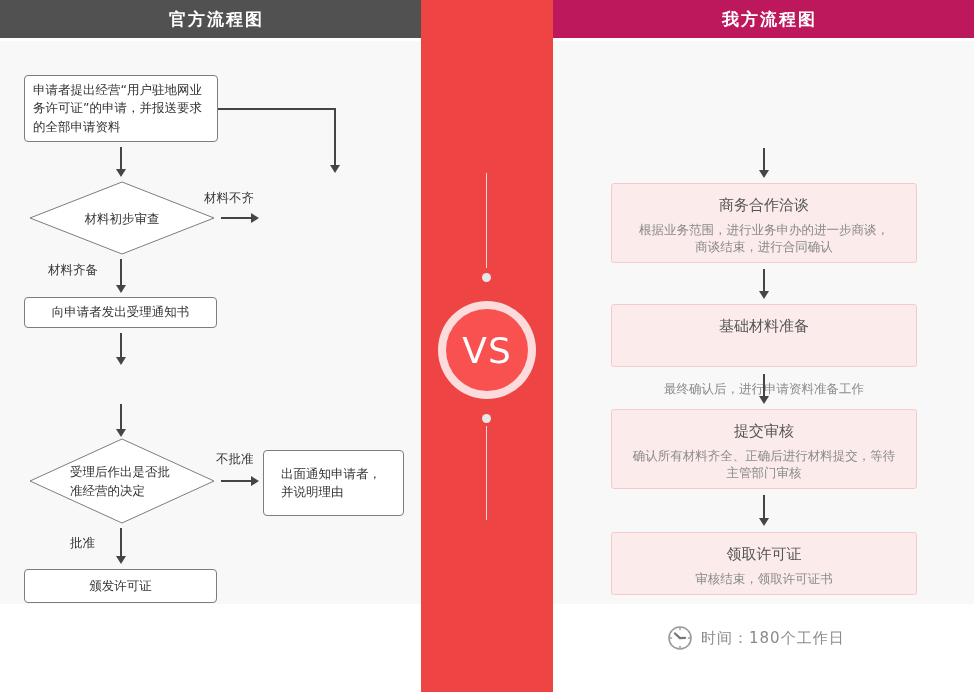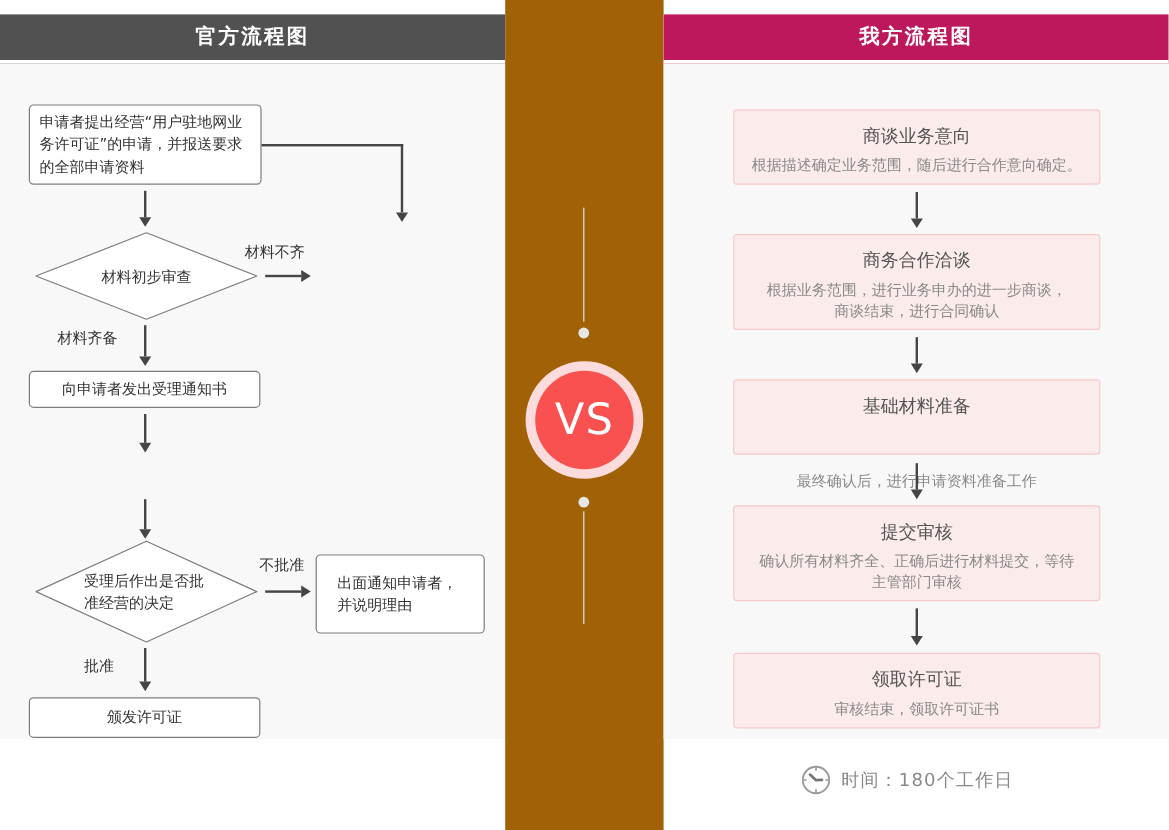--- a/index.html
+++ b/index.html
@@ -1,32 +1,32 @@
 <!DOCTYPE html>
 <html><head>
 <meta charset="utf-8">
 <style>
   html,body{margin:0;padding:0;background:#fff;}
   #stage{
     position:relative;width:974px;height:692px;background:#fff;overflow:hidden;
     font-family:"DejaVu Sans","Liberation Sans",sans-serif;color:#333;
   }
   
-  .panel{position:absolute;top:12px;height:604px;background:#f8f8f8;}
+  .panel{position:absolute;top:0;height:604px;background:#f8f8f8;padding-left:12px;}
   .panel-left{left:0;width:421px;}
   .panel-right{left:553px;width:421px;}
   .panel-header{
     position:absolute;left:0;top:0;width:100%;height:38px;line-height:38px;
     text-align:center;color:#fff;font-size:17px;font-weight:bold;letter-spacing:2px;
     border-bottom:3px solid #fff;box-sizing:content-box;
   }
   .panel-header.dark{background:#515151;}
   .panel-header.red{background:#be185d;}
   
-  .mid{position:absolute;left:421px;top:0;width:132px;height:692px;background:#a16207;}
+  .mid{position:absolute;left:421px;top:0;width:132px;height:692px;background:#ef4444;}
   .mid-line{position:absolute;left:65px;width:1px;background:#e0e0e0;}
   .mid-dot{position:absolute;left:61px;width:9px;height:9px;border-radius:50%;background:#e7e7e7;}
   .vs-outer{
     position:absolute;left:17px;top:301px;width:98px;height:98px;border-radius:50%;
     background:#fbdbdb;display:flex;align-items:center;justify-content:center;
   }
   .vs-inner{
     width:82px;height:82px;border-radius:50%;background:#f85150;
     display:flex;align-items:center;justify-content:center;
     color:#fff;font-size:36px;font-weight:400;letter-spacing:1px;
@@ -137,24 +137,20 @@
         <span>VS</span>
       </div>
     </div>
     <div class="mid-dot" style="top:414px;"></div>
     <div class="mid-line" style="top:426px;height:94px;"></div>
   </div>
 
   <div class="panel panel-right">
     <div class="panel-header red">我方流程图</div>
 
-    <div class="pbox" style="top:79px;height:63px;">
-      <div class="ptitle">商谈业务意向</div>
-      <div class="pdesc">根据描述确定业务范围，随后进行合作意向确定。</div>
-    </div>
     <div class="av" style="left:210px;top:148px;height:22px;"></div>
 
     <div class="pbox" style="top:183px;height:80px;">
       <div class="ptitle">商务合作洽谈</div>
       <div class="pdesc">
         <div>根据业务范围，进行业务申办的进一步商谈，</div>
         <div>商谈结束，进行合同确认</div>
       </div>
     </div>
     <div class="av" style="left:210px;top:269px;height:22px;"></div>

